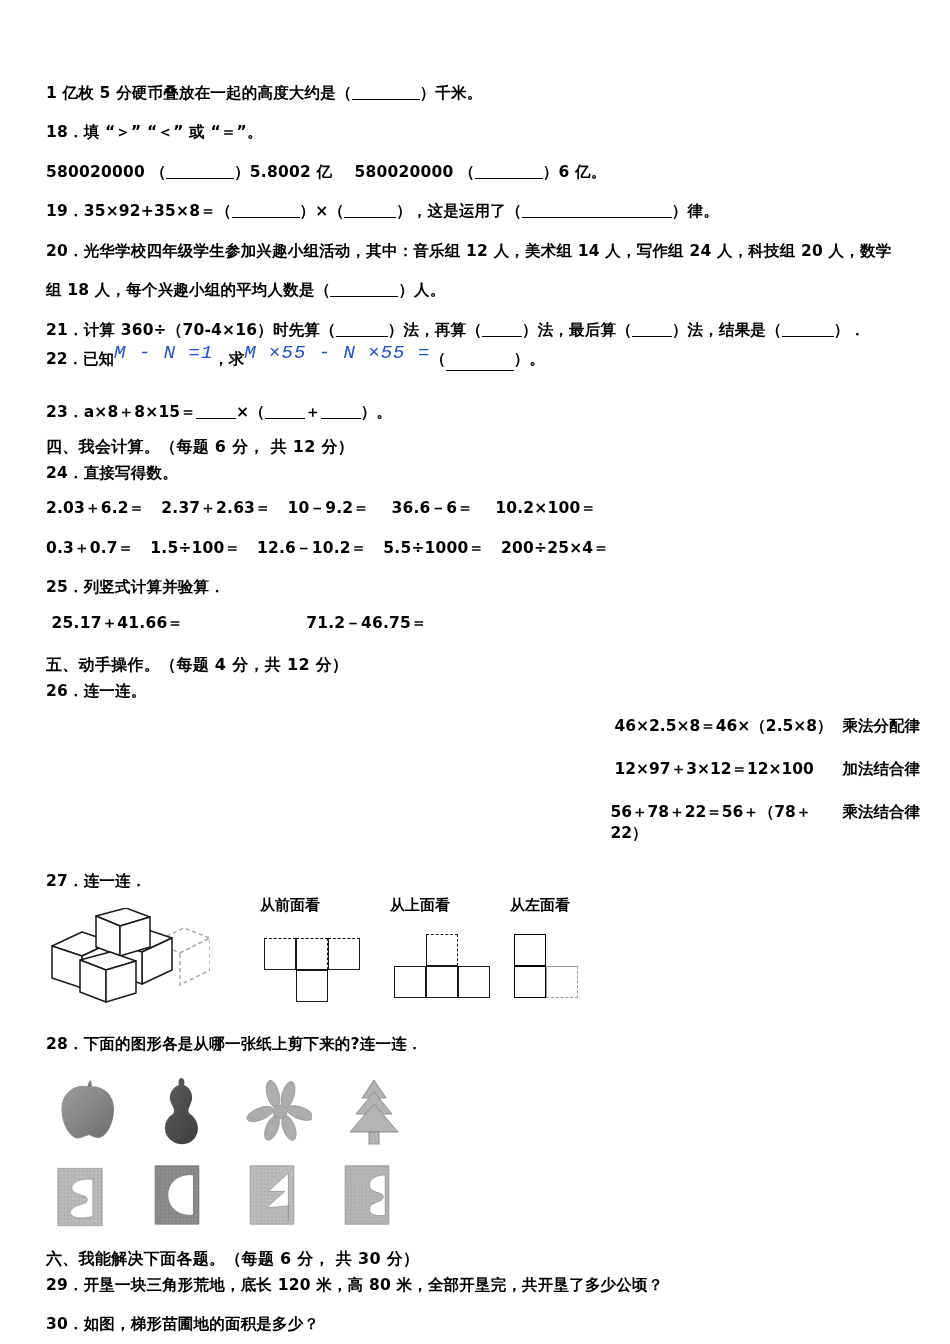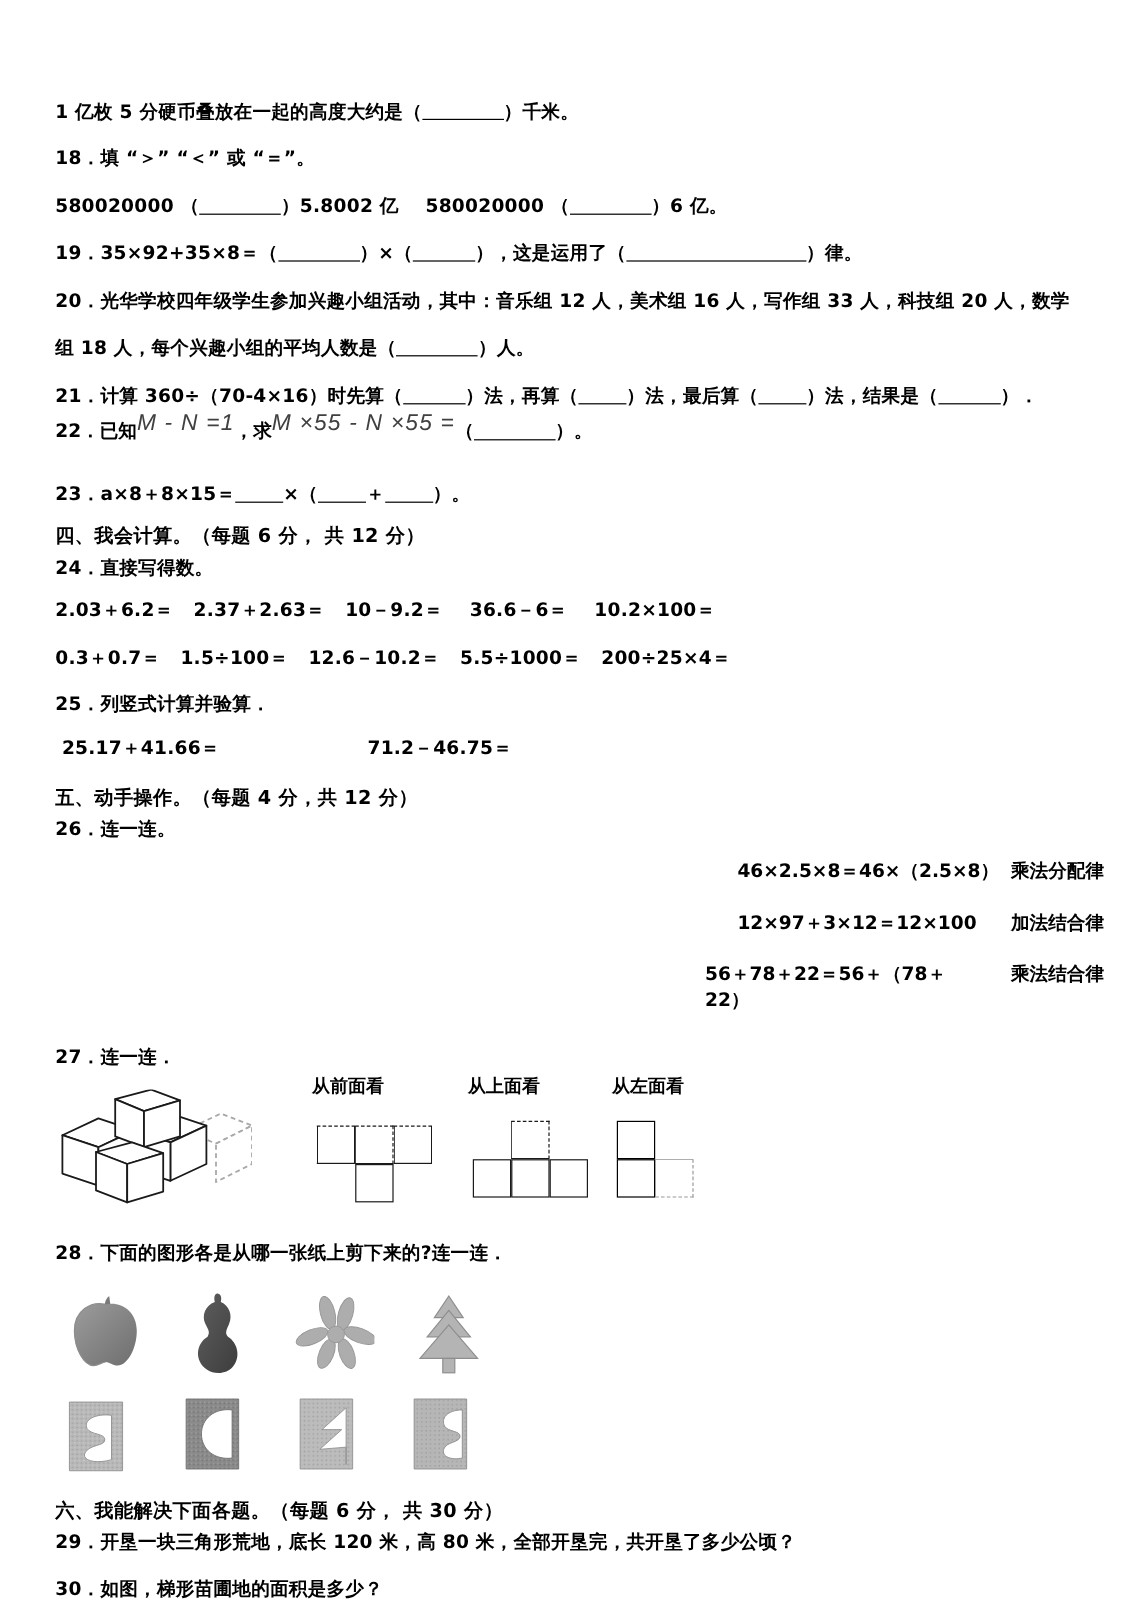--- a/index.html
+++ b/index.html
@@ -52,31 +52,31 @@
     border-bottom: 1.3px solid #000;
     vertical-align: -2px;
     height: 12px;
   }
   .b-sm { width: 40px; }
   .b-md { width: 52px; }
   .b-lg { width: 68px; }
   .b-xl { width: 150px; }
 
   .mathitalic {
-    font-family: Liberation Sans, sans-serif;
+    font-family: Liberation Mono, monospace;
     font-style: italic;
     font-weight: normal;
     font-size: 19px;
-    color: #404040;
+    color: #1d4ed8;
     letter-spacing: 1px;
   }
 
   .row22 {
     display: flex;
-    align-items: center;
+    align-items: flex-end;
     font-size: 15.5px;
     font-weight: bold;
   }
   .row22 .lbl { padding-bottom: 1px; }
   .row22 .frm { position: relative; top: -7px; }
 
   
   .matchrow {
     display: flex;
     font-size: 15.5px;
@@ -135,21 +135,21 @@
     <div class="q"><span>18．</span><span>填 “＞” “＜” 或 “＝”。</span></div>
     <div class="gap-lg"></div>
     <div class="q"><span>580020000 （</span><span class="blank b-lg"></span><span>）5.8002 亿    580020000 （</span><span class="blank b-lg"></span><span>）6 亿。</span></div>
 
     <div class="gap-lg"></div>
 
     <div class="q"><span>19．</span><span>35×92+35×8＝（</span><span class="blank b-lg"></span><span>）×（</span><span class="blank b-md"></span><span>），这是运用了（</span><span class="blank b-xl"></span><span>）律。</span></div>
 
     <div class="gap-lg"></div>
 
-    <div class="q"><span>20．</span><span>光华学校四年级学生参加兴趣小组活动，其中：音乐组 12 人，美术组 16 人，写作组 33 人，科技组 20 人，数学</span></div>
+    <div class="q"><span>20．</span><span>光华学校四年级学生参加兴趣小组活动，其中：音乐组 12 人，美术组 14 人，写作组 24 人，科技组 20 人，数学</span></div>
     <div class="gap-lg"></div>
     <div class="q"><span>组 18 人，每个兴趣小组的平均人数是（</span><span class="blank b-lg"></span><span>）人。</span></div>
 
     <div class="gap-lg"></div>
 
     <div class="q"><span>21．</span><span>计算 360÷（70-4×16）时先算（</span><span class="blank b-md"></span><span>）法，再算（</span><span class="blank b-sm"></span><span>）法，最后算（</span><span class="blank b-sm"></span><span>）法，结果是（</span><span class="blank b-md"></span><span>）．</span></div>
 
     <div class="gap-sm"></div>
 
     <div class="row22">
@@ -197,21 +197,21 @@
     <div class="matchrow">
       <span class="left">46×2.5×8＝46×（2.5×8）</span>
       <span class="right">乘法分配律</span>
     </div>
     <div class="matchrow">
       <span class="left">12×97＋3×12＝12×100</span>
       <span class="right">加法结合律</span>
     </div>
     <div class="matchrow">
       <span class="left">56＋78＋22＝56＋（78＋22）</span>
-      <span class="right" style="margin-left:27px">乘法结合律</span>
+      <span class="right" style="margin-left:4px">乘法结合律</span>
     </div>
 
     <div class="gap-xs"></div>
 
     <div class="q"><span>27．</span><span>连一连．</span></div>
 
     <div class="fig27">
 
       <div class="viewlabel" style="left:214px; top:4px;">从前面看</div>
       <div class="viewlabel" style="left:344px; top:4px;">从上面看</div>

